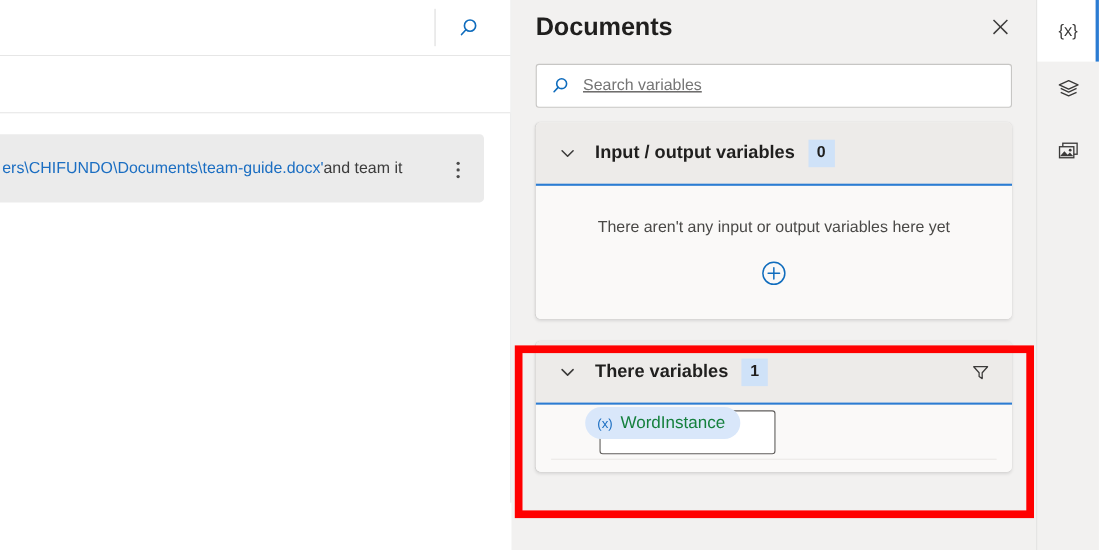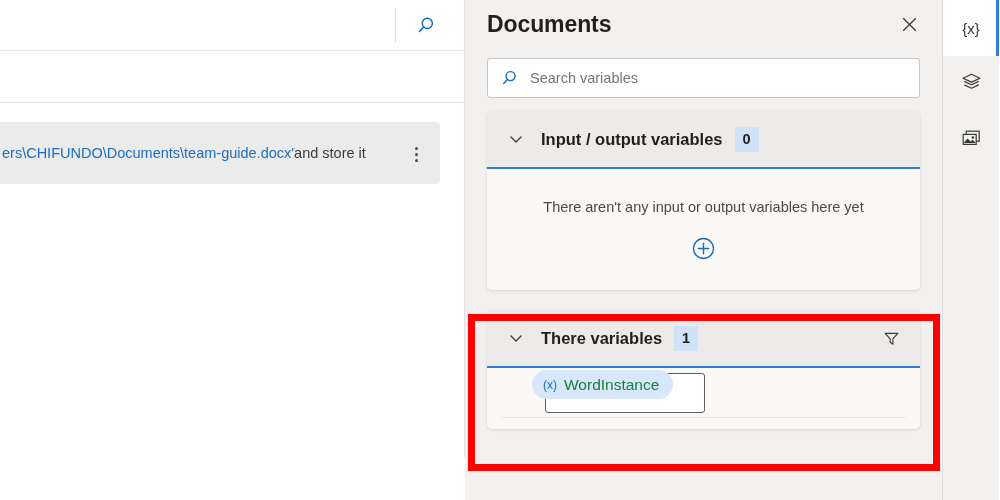--- a/index.html
+++ b/index.html
@@ -107,20 +107,21 @@
     border-radius: 3px;
     display: flex; align-items: center;
     padding: 0 10px 0 12px;
   }
   .search-box .s-icon { flex: 0 0 auto; margin-right: 11px; display:flex; }
   .search-input {
     border: 0; outline: 0; background: transparent;
     font-family: "Liberation Sans", sans-serif;
     font-size: 14.5px; color: #323130; width: 100%;
     padding: 0;
+    text-decoration: underline;
   }
   .search-input::placeholder { color: #757575; }
 
   
   .sections { padding: 13px 22px 0 22px; }
   .card {
     background: #faf9f8;
     border-radius: 5px;
     box-shadow: 0 1px 3px rgba(0,0,0,.11), 0 0 1px rgba(0,0,0,.10);
     overflow: hidden;
@@ -254,21 +255,21 @@
           <line x1="8.6" y1="12.1" x2="4.6" y2="16.4" stroke="#0f6cbd" stroke-width="1.5" stroke-linecap="round"></line>
         </svg>
       </div>
     </div>
 
     <div class="left-subheader"></div>
 
     <div class="action-row">
       <div class="action-text">
         <span class="path">ers\CHIFUNDO\Documents\team-guide.docx'</span>
-          <span> and store it</span>
+          <span> and team it</span>
       </div>
       <div class="action-more">
         <i></i>
         <i></i>
         <i></i>
       </div>
     </div>
 
   </div>
 

